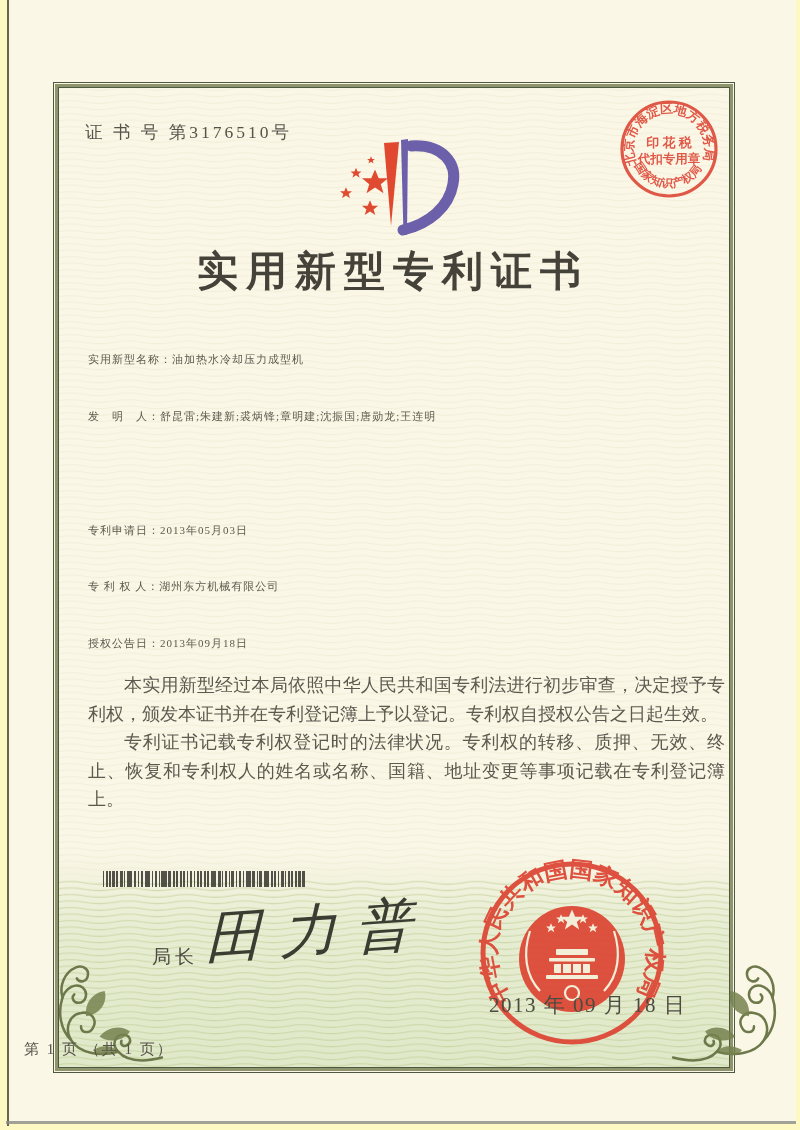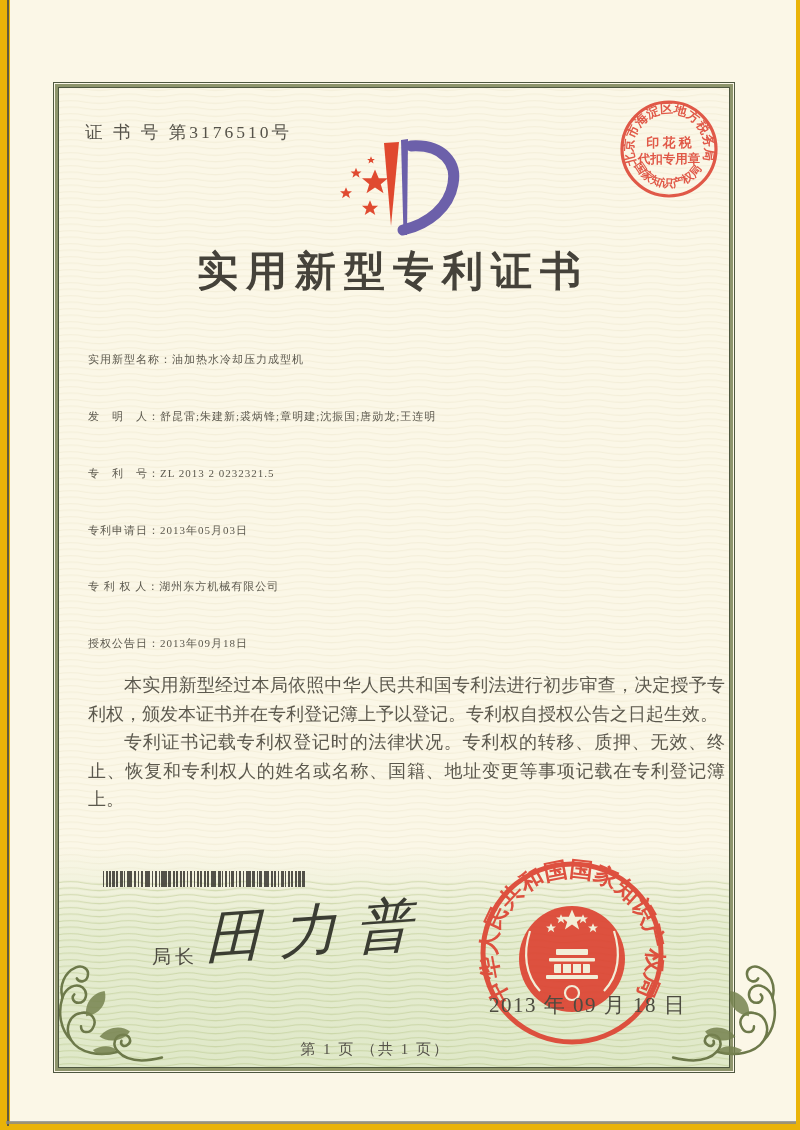--- a/index.html
+++ b/index.html
@@ -1,17 +1,17 @@
 <!DOCTYPE html>
 <html><head>
 <meta charset="utf-8">
 <style>
   html,body{margin:0;padding:0;background:#ffffff;}
   #canvas{position:relative;width:800px;height:1130px;overflow:hidden;
-          font-family:"Liberation Serif","DejaVu Serif",serif;background:#eab308;}
+          font-family:"Liberation Serif","DejaVu Serif",serif;background:#fef9c3;}
   .paper{position:absolute;left:10px;top:0;width:786px;height:1122px;background:#fbf7e7;}
   .scan-edge-left{position:absolute;left:7px;top:0;width:2px;height:1126px;background:#4a4a48;opacity:.85;}
   .scan-edge-bottom{position:absolute;left:6px;top:1121px;width:790px;height:3px;background:#8b8b89;opacity:.8;}
 
   
   .frame1{position:absolute;left:53px;top:82px;width:680px;height:989px;border:1px solid #4e5740;}
   .frame2{position:absolute;left:1px;top:1px;right:1px;bottom:1px;border:3px solid #8e956c;}
   .frame3{position:absolute;left:0;top:0;right:0;bottom:0;border:1px solid #4e5740;}
 
   .band{position:absolute;left:56px;top:848px;width:674px;height:222px;
@@ -31,22 +31,22 @@
     background:
       repeating-linear-gradient(90deg,#37352f 0 1.5px,transparent 1.5px 3.5px),
       repeating-linear-gradient(90deg,#37352f 0 1px,transparent 1px 6.5px),
       repeating-linear-gradient(90deg,transparent 0 9px,#37352f 9px 11.5px,transparent 11.5px 17px);}
 
   .sig-title{position:absolute;left:152px;top:944px;font-size:19px;color:#4c4a40;letter-spacing:4px;}
   .sig-name{position:absolute;left:205px;top:893px;font-size:57px;color:#3b3d33;letter-spacing:18px;
             transform:rotate(-4deg) skewX(-4deg);font-style:italic;}
   .seal-date{position:absolute;left:489px;top:991px;font-size:21px;color:#4c4b40;letter-spacing:1.5px;
              white-space:nowrap;z-index:6;}
-  .footer{position:absolute;left:0;top:1040px;width:750px;text-align:center;font-size:15px;
-          color:#55524a;letter-spacing:2px;z-index:5;}
+  .footer{position:absolute;left:0;top:1040px;width:750px;text-align:left;font-size:15px;
+          color:#55524a;letter-spacing:2px;z-index:5;padding-left:24px;}
 
   .abs{position:absolute;}
   .z2{z-index:2;} .z3{z-index:3;} .z4{z-index:4;}
 </style>
 </head>
 <body>
 
 <div id="canvas">
 
   <div class="paper"></div>
@@ -108,23 +108,20 @@
     <text x="75" y="89" text-anchor="middle" font-size="12.5" font-weight="bold" fill="#dd4433">代扣专用章</text>
   </svg>
 
   <div class="title">实用新型专利证书</div>
 
   <div class="field" style="top:352px;">
     <span>实用新型名称：</span><span>油加热水冷却压力成型机</span>
   </div>
   <div class="field" style="top:409px;">
     <span>发　明　人：</span><span>舒昆雷;朱建新;裘炳锋;章明建;沈振国;唐勋龙;王连明</span>
-  </div>
-  <div class="field" style="top:466px;">
-    <span>专　利　号：</span><span>ZL 2013 2 0232321.5</span>
   </div>
   <div class="field" style="top:523px;">
     <span>专利申请日：</span><span>2013年05月03日</span>
   </div>
   <div class="field" style="top:579px;">
     <span>专 利 权 人：</span><span>湖州东方机械有限公司</span>
   </div>
   <div class="field" style="top:636px;">
     <span>授权公告日：</span><span>2013年09月18日</span>
   </div>

